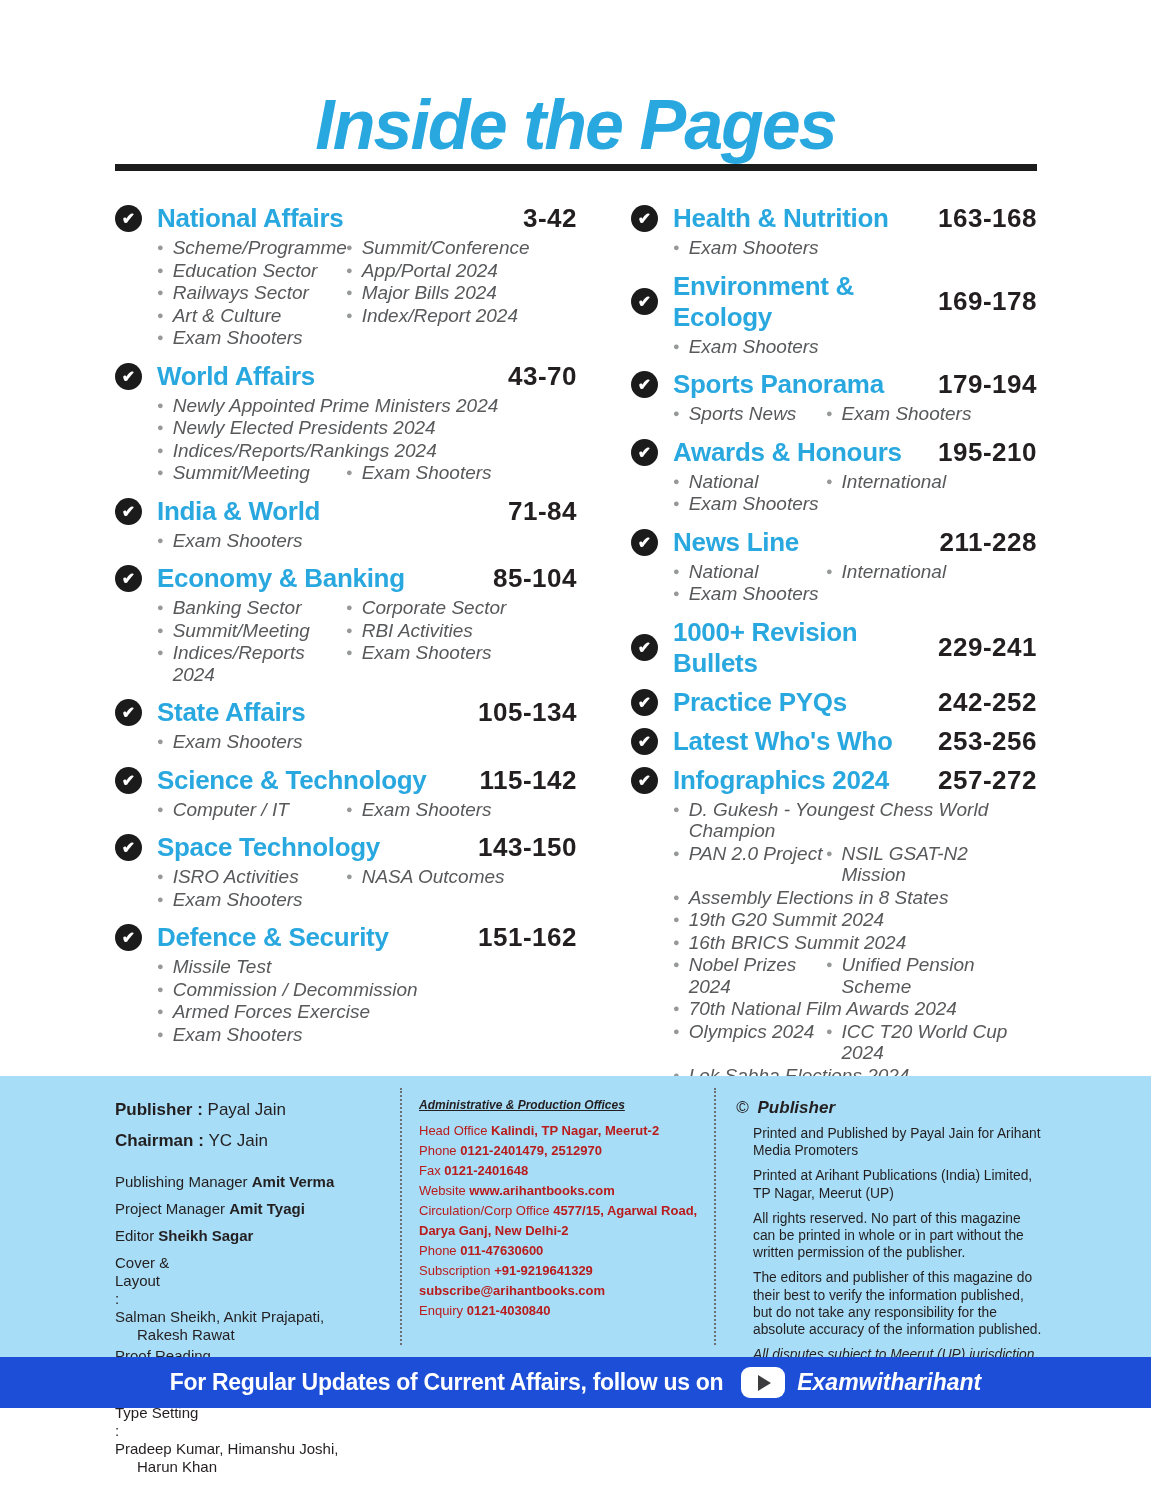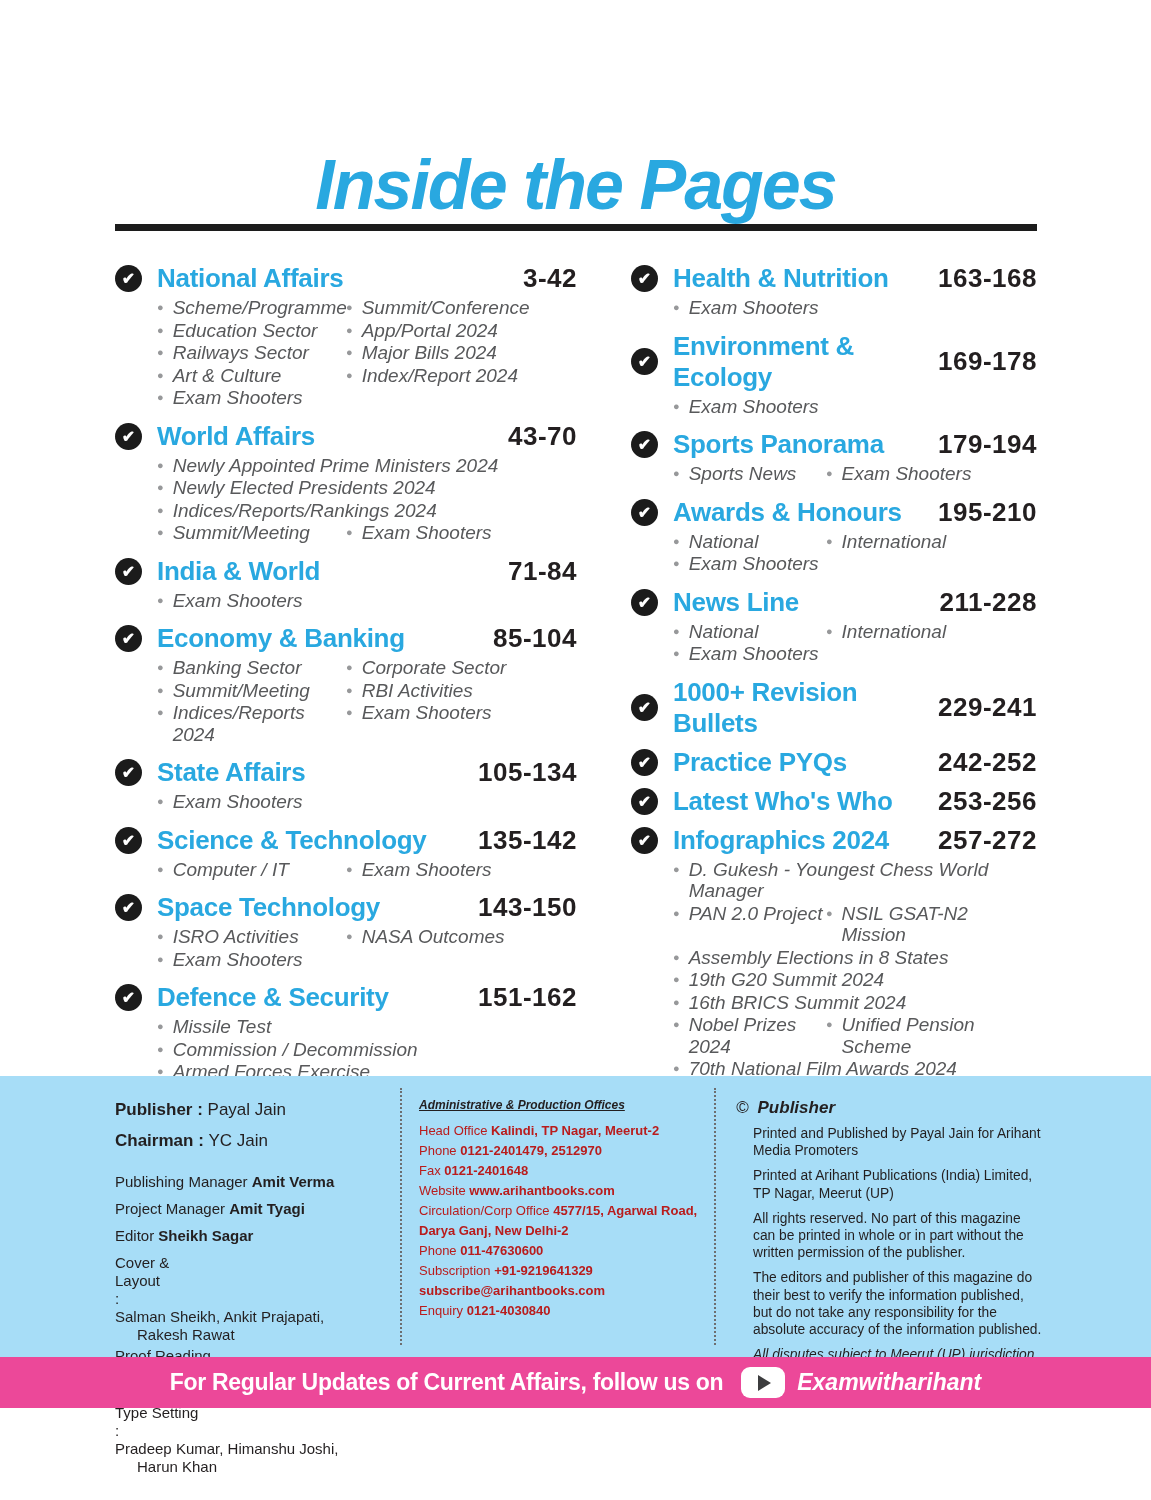--- a/index.html
+++ b/index.html
@@ -1,20 +1,20 @@
 <!DOCTYPE html>
 <html><head>
 <meta charset="utf-8">
 <style>
   html,body { margin:0; padding:0; background:#ffffff; }
   body { font-family:"Liberation Sans", sans-serif; color:#231F20; }
   .page { position:relative; width:1151px; height:1500px; background:#ffffff; overflow:hidden; }
 
   
-  .masthead { padding-top:120px; text-align:center;margin-top:28px; }
+  .masthead { padding-top:88px; text-align:center; }
   .masthead h1 { margin:0; font-size:70px; line-height:74px; font-weight:bold; font-style:italic;
                  color:#29A8E0; letter-spacing:-2px; }
   .rule { height:7px; background:#1c1c1c; margin:2px 114px 0 115px; }
 
   
   .toc { display:flex; padding:32px 114px 0 115px; box-sizing:border-box; }
   .toc-left { width:462px; margin-right:54px; flex:none; }
   .toc-right { flex:1; min-width:0; }
 
   .section { margin-bottom:12px; }
@@ -56,21 +56,21 @@
   .off-line { font-size:13px; line-height:20px; color:#b91c1c; white-space:nowrap; }
   .off-val { font-weight:bold; }
 
   .pn-head { font-size:17px; font-style:italic; margin-bottom:7px; color:#231F20; }
   .pn-head .c { font-style:italic; margin-right:9px; }
   .pn-head .t { font-weight:bold; }
   .pn-para { font-size:13.8px; line-height:17.2px; margin:0 0 8px 17px; color:#231F20; }
   .pn-para.italic { font-style:italic; }
 
   
-  .bar { position:absolute; left:0; top:1357px; width:1151px; height:51px; background:#ec4899;
+  .bar { position:absolute; left:0; top:1357px; width:1151px; height:51px; background:#1d4ed8;
          display:flex; align-items:center; justify-content:center; }
   .bar-text { color:#ffffff; font-weight:bold; font-size:23px; letter-spacing:-0.3px; }
   .yt-icon { width:44px; height:31px; background:#ffffff; border-radius:9px; margin:0 12px 0 18px;
              display:flex; align-items:center; justify-content:center; flex:none; }
   .yt-tri { width:0; height:0; border-left:13px solid #3c3c3e; border-top:8px solid transparent;
             border-bottom:8px solid transparent; margin-left:3px; }
   .bar-channel { color:#ffffff; font-weight:bold; font-style:italic; font-size:23px; }
 </style>
 </head>
 <body>
@@ -242,21 +242,21 @@
                 <span class="b">●</span>
                 <span class="t">Exam Shooters</span>
               </span>
             </div>
           </div>
         </div>
         <div class="section">
           <div class="sec-head">
             <span class="check">✔</span>
             <span class="sec-title">Science &amp; Technology</span>
-            <span class="sec-pages">135-142</span>
+            <span class="sec-pages">115-142</span>
           </div>
           <div class="sec-rows">
             <div class="row">
               <span class="itm pair-first left">
                 <span class="b">●</span>
                 <span class="t">Computer / IT</span>
               </span>
               <span class="itm">
                 <span class="b">●</span>
                 <span class="t">Exam Shooters</span>
@@ -447,21 +447,21 @@
         <div class="section">
           <div class="sec-head">
             <span class="check">✔</span>
             <span class="sec-title">Infographics 2024</span>
             <span class="sec-pages">257-272</span>
           </div>
           <div class="sec-rows">
             <div class="row">
               <span class="itm">
                 <span class="b">●</span>
-                <span class="t">D. Gukesh - Youngest Chess World Manager</span>
+                <span class="t">D. Gukesh - Youngest Chess World Champion</span>
               </span>
             </div>
             <div class="row">
               <span class="itm pair-first right">
                 <span class="b">●</span>
                 <span class="t">PAN 2.0 Project</span>
               </span>
               <span class="itm">
                 <span class="b">●</span>
                 <span class="t">NSIL GSAT-N2 Mission</span>

